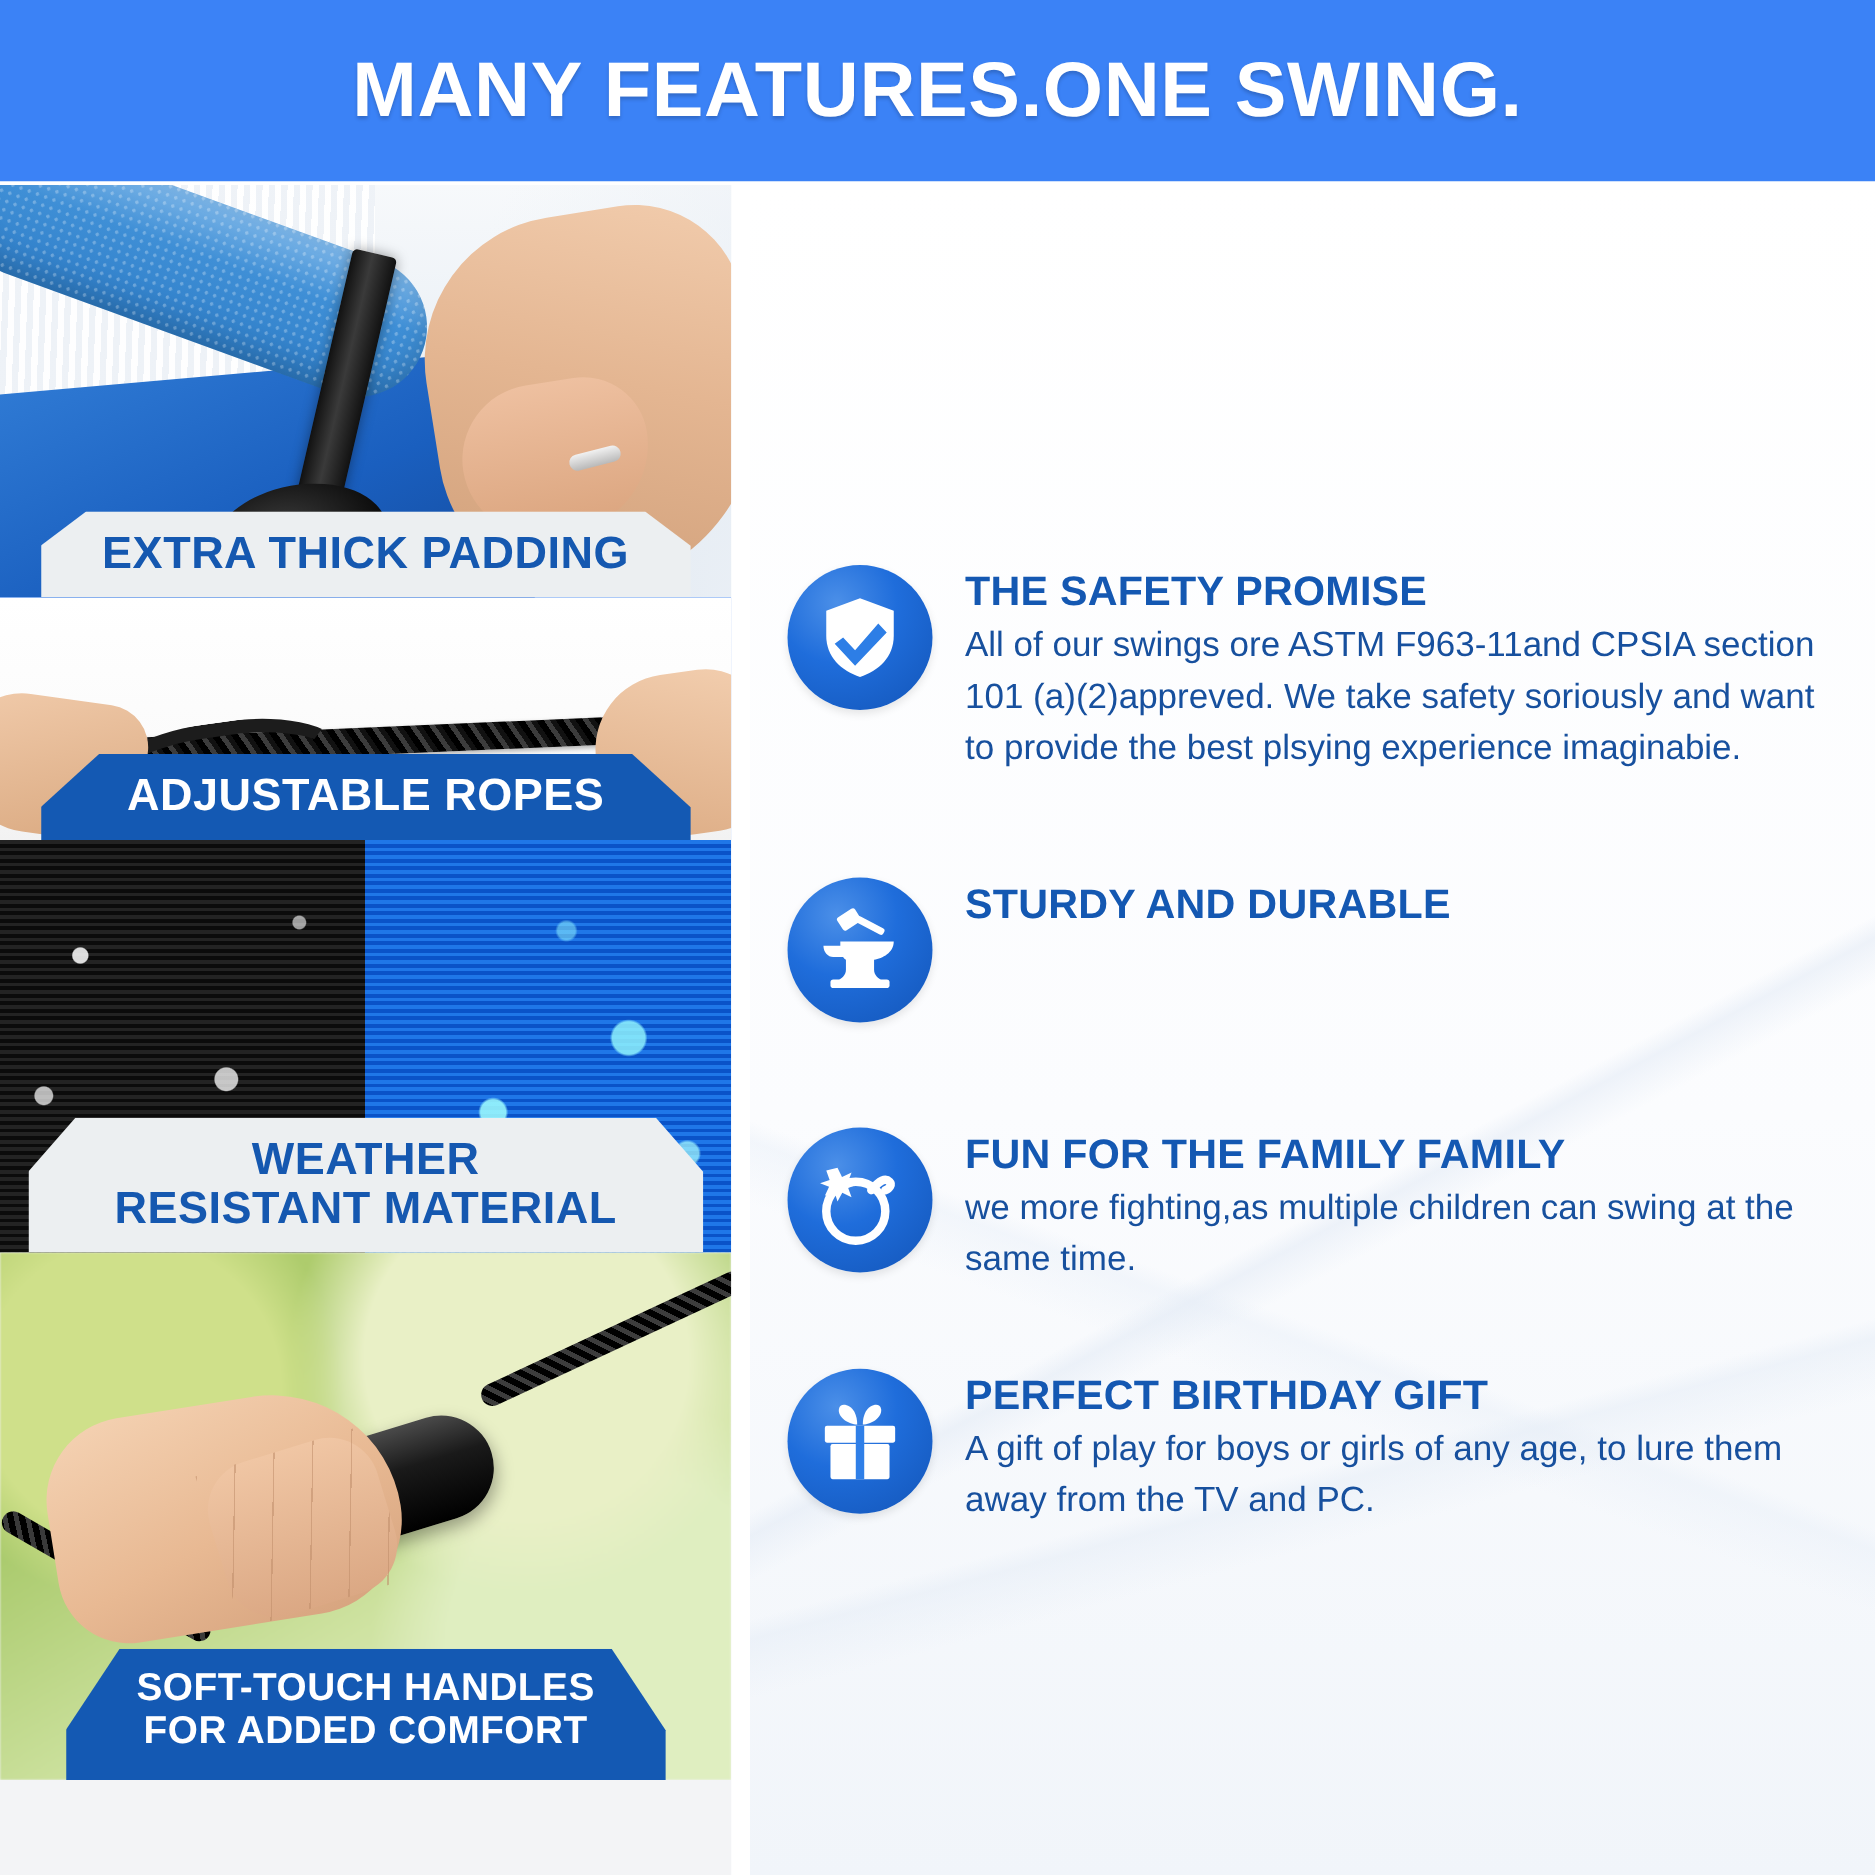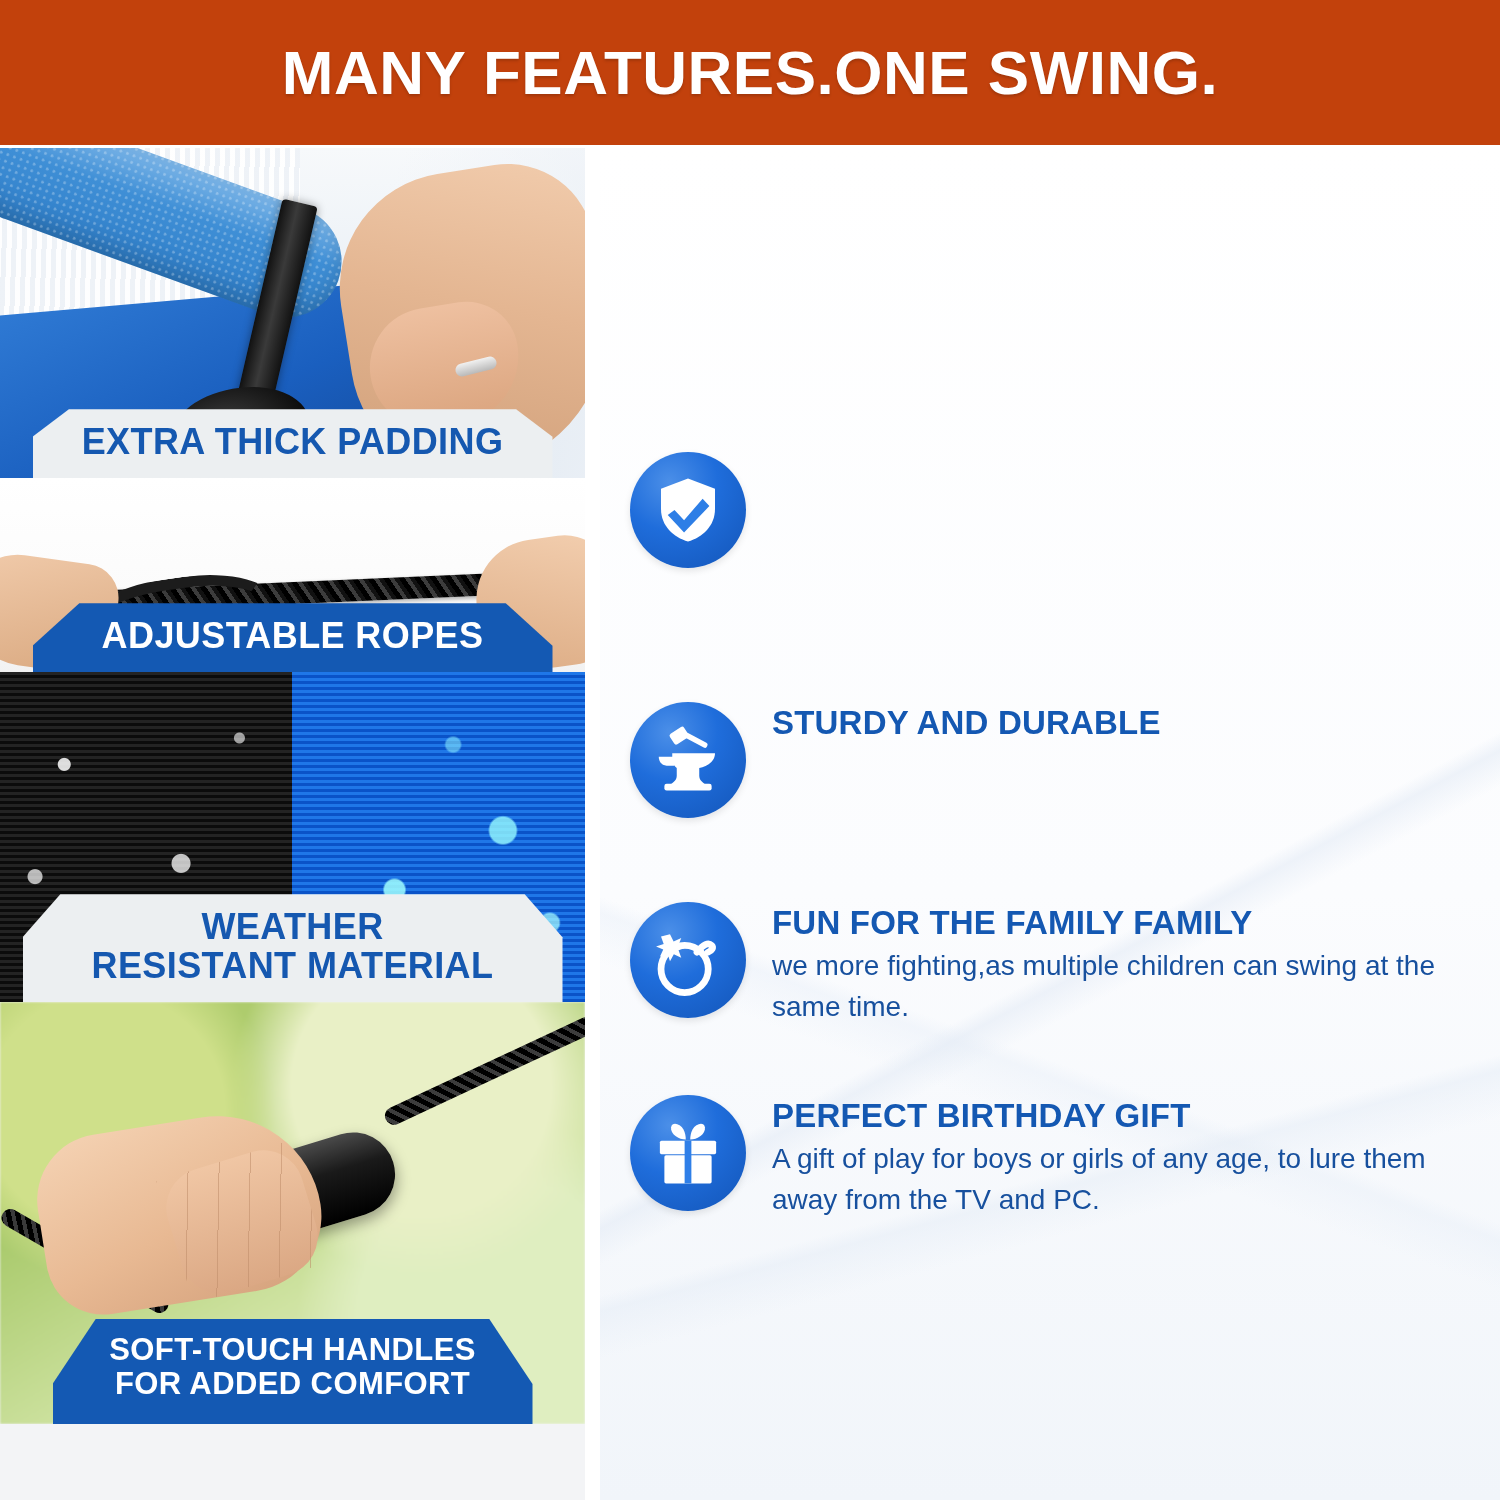--- a/index.html
+++ b/index.html
@@ -7,21 +7,21 @@
     width: 1500px; height: 1500px;
     font-family: "Liberation Sans", sans-serif;
     background: #ffffff;
     overflow: hidden;
   }
   .page { position: relative; width: 1500px; height: 1500px; background:#fff; }
 
   
   .header {
     position: absolute; left: 0; top: 0; width: 1500px; height: 145px;
-    background: #c2410c;
+    background: #3b82f6;
     display: flex; align-items: center; justify-content: center;
   }
   .header-title {
     color: #ffffff;
     font-size: 62px;
     font-weight: bold;
     letter-spacing: 0.5px;
     font-family: "Liberation Sans", sans-serif;
     white-space: nowrap;
     text-shadow: 0 2px 3px rgba(0,0,0,0.18);
@@ -277,20 +277,24 @@
 
   <div class="right-col">
 
     <div class="feature f1">
       <div class="icon-circle">
         <svg viewBox="0 0 64 64" aria-hidden="true">
           <path d="M32 4 L56 13 V31 C56 46 45 56 32 60 C19 56 8 46 8 31 V13 Z" fill="#ffffff"></path>
           <path d="M20 32 L28.5 41 L45 22 L51 28.5 L28.5 52 L14 36.5 Z" fill="#2d7ee6"></path>
         </svg>
       </div>
+      <div class="feature-text">
+        <div class="feature-title">THE SAFETY PROMISE</div>
+        <div class="feature-body">All of our swings ore ASTM F963-11and CPSIA section 101 (a)(2)appreved. We take safety soriously and want to provide the best plsying experience imaginabie.</div>
+      </div>
     </div>
 
     <div class="feature f2">
       <div class="icon-circle">
         <svg viewBox="0 0 64 64" aria-hidden="true">
           <rect x="17" y="5" width="15" height="11" rx="2" fill="#ffffff" transform="rotate(-33 24 11)"></rect>
           <rect x="28" y="12" width="22" height="5" rx="2" fill="#ffffff" transform="rotate(28 39 15)"></rect>
           <path d="M6 29 H20 V37 H13 C9 37 6 33.5 6 29 Z" fill="#ffffff"></path>
           <path d="M18 26 H56 C56 34 48 38 42 39 V46 C42 50 45 52 48 54 H16 C19 52 22 50 22 46 V39 C19 37 18 33 18 30 Z" fill="#ffffff"></path>
           <rect x="11" y="53" width="42" height="6" rx="2" fill="#ffffff"></rect>

